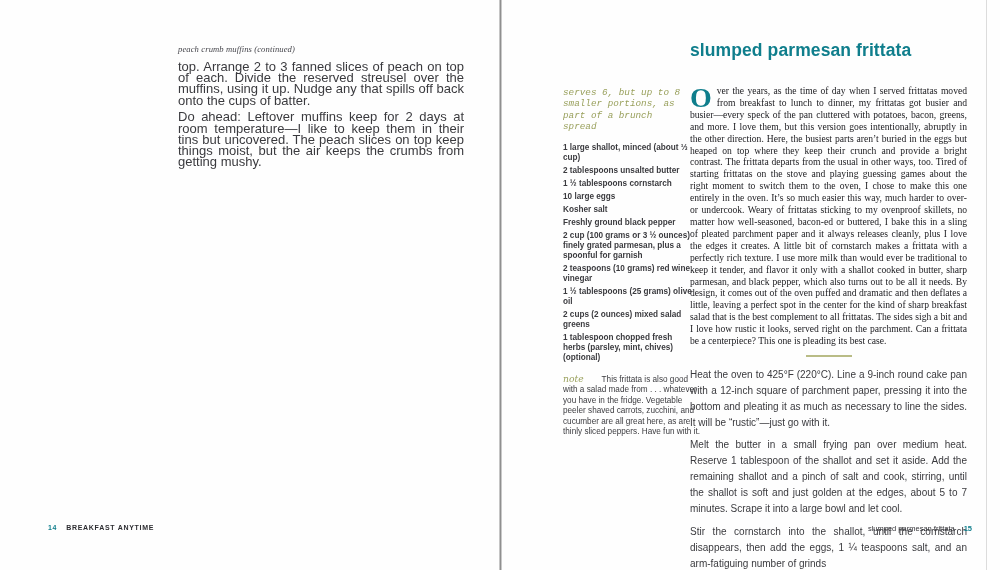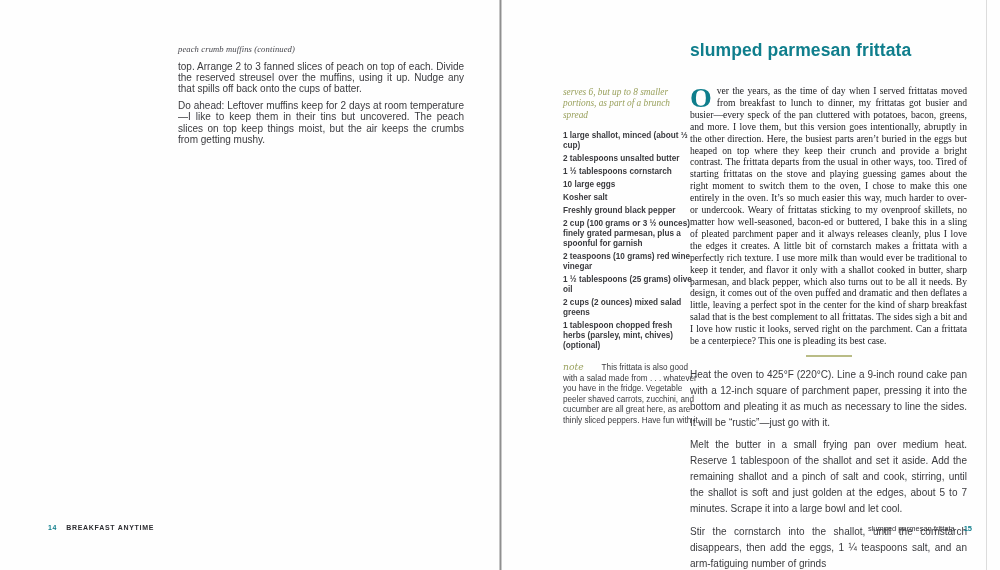--- a/index.html
+++ b/index.html
@@ -16,37 +16,37 @@
   .page-edge { position:absolute; left:986px; top:0; width:1px; height:570px; background:#dcdcdc; }
 
   
   .running-header {
     position:absolute; left:178px; top:44px;
     font-family:"Liberation Serif", serif; font-style:italic;
     font-size:8.6px; color:#45454b; letter-spacing:.1px;
   }
   .left-body { position:absolute; left:178px; top:61px; width:286px; }
   .left-body p {
-    margin:0 0 5.5px 0; font-size:10px; line-height:11.2px;
+    margin:0 0 5.5px 0; font-size:13px; line-height:11.2px;
     color:#3a3a3e; text-align:justify;
   }
   .footer-left {
     position:absolute; left:48px; top:524px; font-size:7px;
     letter-spacing:.7px; color:#2d2d31; font-weight:bold;
   }
   .footer-left .pagenum { color:#0f7e8c; margin-right:9px; }
 
   
   .recipe-title {
     position:absolute; left:690px; top:40px;
     font-size:17.5px; font-weight:bold; color:#0f7e8c; letter-spacing:.1px;
   }
   .side-col { position:absolute; left:563px; top:87px; width:130px; }
   .serves {
-    font-family:Liberation Serif, serif; font-style:italic;
+    font-family:Liberation Mono, monospace; font-style:italic;
     font-size:9.3px; line-height:11.4px; color:#99a05c; margin:0 9px 10px 0;
   }
   .ingredients div {
     font-size:8.2px; font-weight:bold; line-height:10px;
     color:#3b3b3f; margin-bottom:3px;
   }
   .recipe-note {
     margin-top:11px; width:138px; font-size:8.2px; line-height:10.5px; color:#3b3b3f;
   }
   .recipe-note .note-label {

